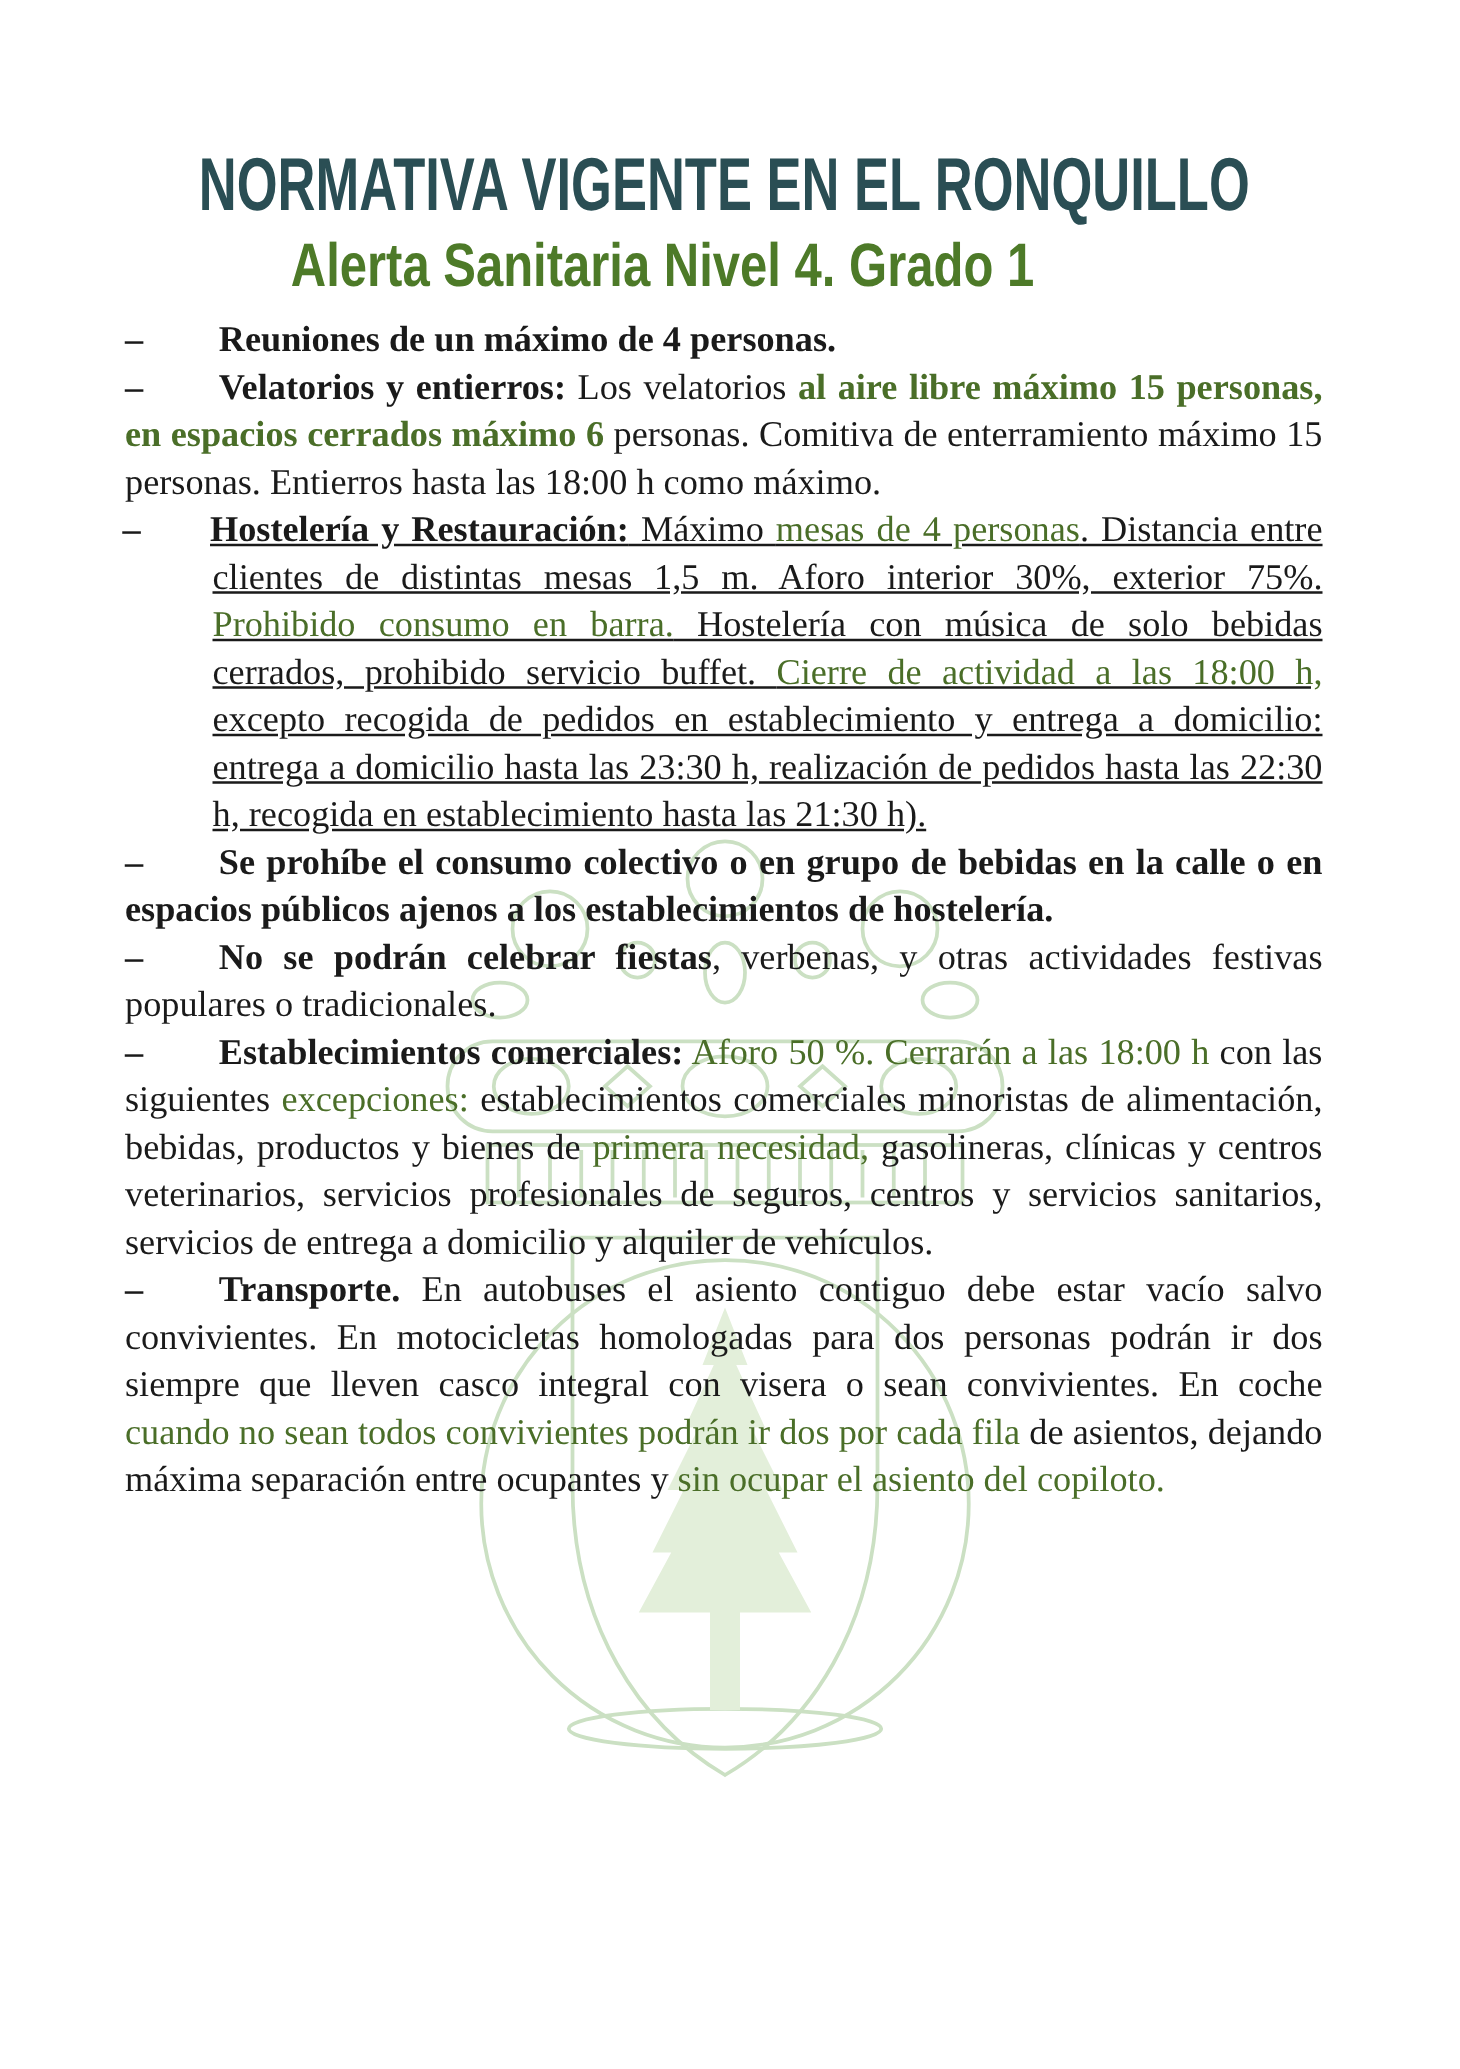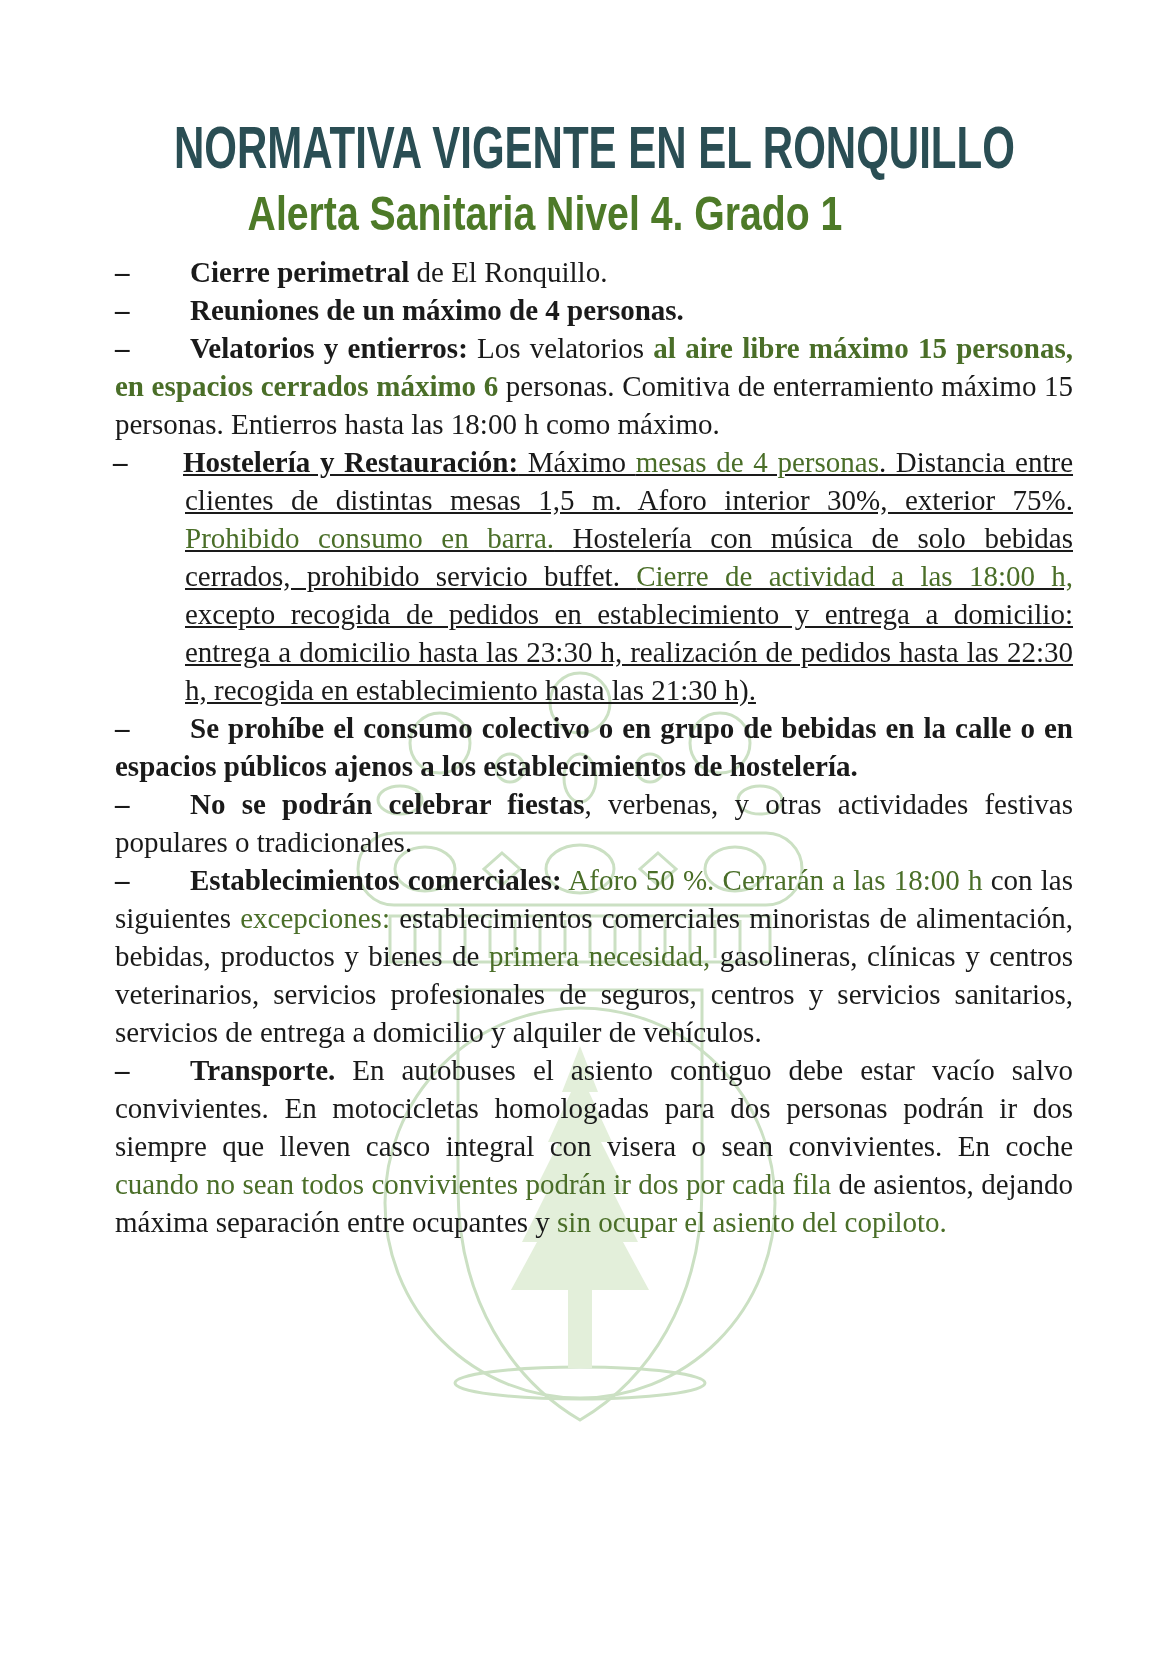--- a/index.html
+++ b/index.html
@@ -3,21 +3,20 @@
 <meta charset="utf-8">
 <style>
   html, body { margin: 0; padding: 0; background: #ffffff; }
   .page {
     position: relative;
     width: 1060px;
     height: 1655px;
     background: #ffffff;
     overflow: hidden;
     font-family: "Liberation Serif", serif;
-    padding-left: 15px;
   }
   .watermark {
     position: absolute;
     left: 340px;
     top: 628px;
     z-index: 0;
     pointer-events: none;
   }
   .watermark .wm-stroke { fill: none; stroke: var(--watermark-stroke, #cbe0c3); stroke-width: 3; }
   .watermark .wm-fill { fill: var(--watermark-fill, #e3efda); stroke: none; }
@@ -96,21 +95,20 @@
     </g>
     <g>
       <polygon class="wm-fill" points="240,418 258,464 249,464 272,514 261,514 286,564 273,564 298,614 283,614 309,662 252,662 252,740 228,740 228,662 171,662 197,614 182,614 207,564 194,564 219,514 208,514 231,464 222,464"></polygon>
     </g>
   </svg>
 
   <div class="foreground">
     <h1 class="title">NORMATIVA VIGENTE EN EL RONQUILLO</h1>
     <h2 class="subtitle">Alerta Sanitaria Nivel 4. Grado 1</h2>
     <div class="content" id="regulation-list">
-        <p class="item level1"><span class="dash dash-top">–</span><span class="seg bold">Cierre perimetral</span><span class="seg regular"> de El Ronquillo.</span></p>
         <p class="item level1"><span class="dash dash-top">–</span><span class="seg bold">Reuniones de un máximo de 4 personas.</span></p>
         <p class="item level1"><span class="dash dash-top">–</span><span class="seg bold">Velatorios y entierros:</span><span class="seg regular"> Los velatorios </span><span class="seg bold-green">al aire libre máximo 15 personas, en espacios cerrados máximo 6</span><span class="seg regular"> personas. Comitiva de enterramiento máximo 15 personas. Entierros hasta las 18:00 h como máximo.</span></p>
         <p class="item level2"><span class="dash dash-nested">–</span><span class="seg bold">Hostelería y Restauración:</span><span class="seg regular"> Máximo </span><span class="seg green">mesas de 4 personas</span><span class="seg regular">. Distancia entre clientes de distintas mesas 1,5 m.  Aforo interior 30%, exterior 75%. </span><span class="seg green">Prohibido consumo en barra.</span><span class="seg regular">  Hostelería con música de solo bebidas cerrados, prohibido servicio buffet. </span><span class="seg green">Cierre de actividad a las 18:00 h,</span><span class="seg regular"> excepto recogida de pedidos en establecimiento y entrega a domicilio: entrega a domicilio hasta las 23:30 h, realización de pedidos hasta las 22:30 h, recogida en establecimiento hasta las 21:30 h).</span></p>
         <p class="item level1"><span class="dash dash-top">–</span><span class="seg bold">Se prohíbe el consumo colectivo o en grupo de bebidas en la calle o en espacios públicos ajenos a los establecimientos de hostelería.</span></p>
         <p class="item level1"><span class="dash dash-top">–</span><span class="seg bold">No se podrán celebrar fiestas</span><span class="seg regular">, verbenas, y otras actividades festivas populares o tradicionales.</span></p>
         <p class="item level1"><span class="dash dash-top">–</span><span class="seg bold">Establecimientos comerciales:</span><span class="seg regular"> </span><span class="seg green">Aforo 50 %. Cerrarán a las 18:00 h</span><span class="seg regular"> con las siguientes </span><span class="seg green">excepciones:</span><span class="seg regular"> establecimientos comerciales minoristas de alimentación, bebidas, productos y bienes de </span><span class="seg green">primera necesidad,</span><span class="seg regular"> gasolineras, clínicas y centros veterinarios, servicios profesionales de seguros, centros y servicios sanitarios, servicios de entrega a domicilio y alquiler de vehículos.</span></p>
         <p class="item level1"><span class="dash dash-top">–</span><span class="seg bold">Transporte.</span><span class="seg regular"> En autobuses el asiento contiguo debe estar vacío salvo convivientes. En motocicletas homologadas para dos personas podrán ir dos siempre que lleven casco integral con visera o sean convivientes. En coche </span><span class="seg green">cuando no sean todos convivientes podrán ir dos por cada fila</span><span class="seg regular"> de asientos, dejando máxima separación entre ocupantes y </span><span class="seg green">sin ocupar el asiento del copiloto.</span></p>
       </div>
   </div>
 

